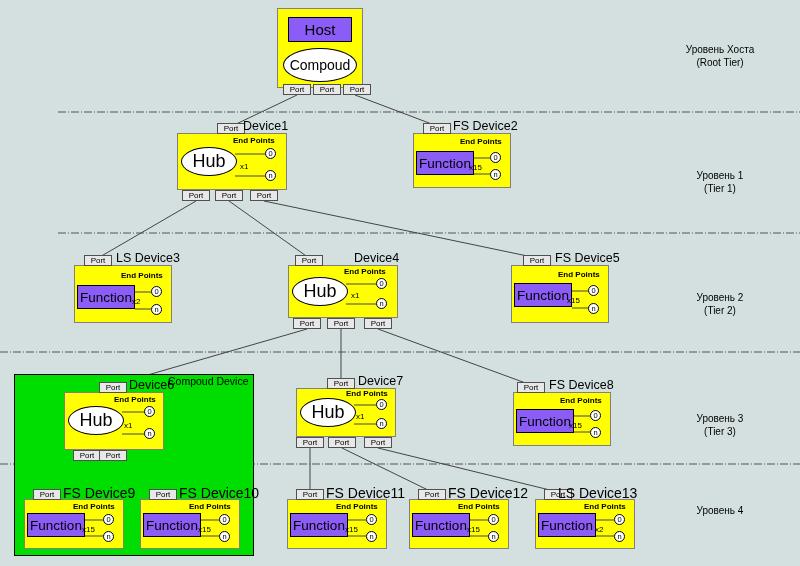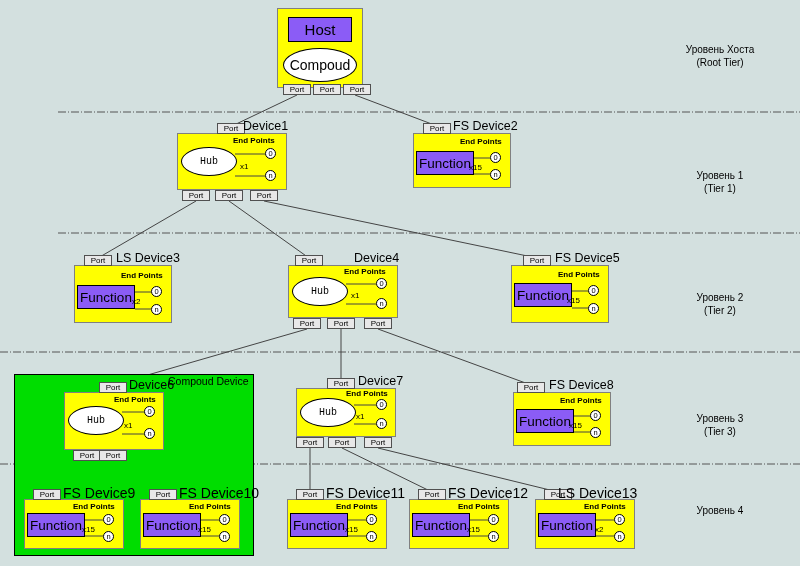--- a/index.html
+++ b/index.html
@@ -85,21 +85,21 @@
   
   .ellipse{
     position:absolute;
     background:#ffffff;
     border:1px solid #000;
     border-radius:50%;
     box-sizing:border-box;
     display:flex;align-items:center;justify-content:center;
     font-size:14px;color:#000;white-space:nowrap;
   }
-  .ellipse.hub{font-size:10px;font-family:Liberation Mono, monospace;}
+  .ellipse.hub{font-size:18px;}
 
   
   .eplabel{
     position:absolute;
     font-size:8px;
     color:#000;
     white-space:nowrap;
     font-weight:bold;
   }
   .epcount{

